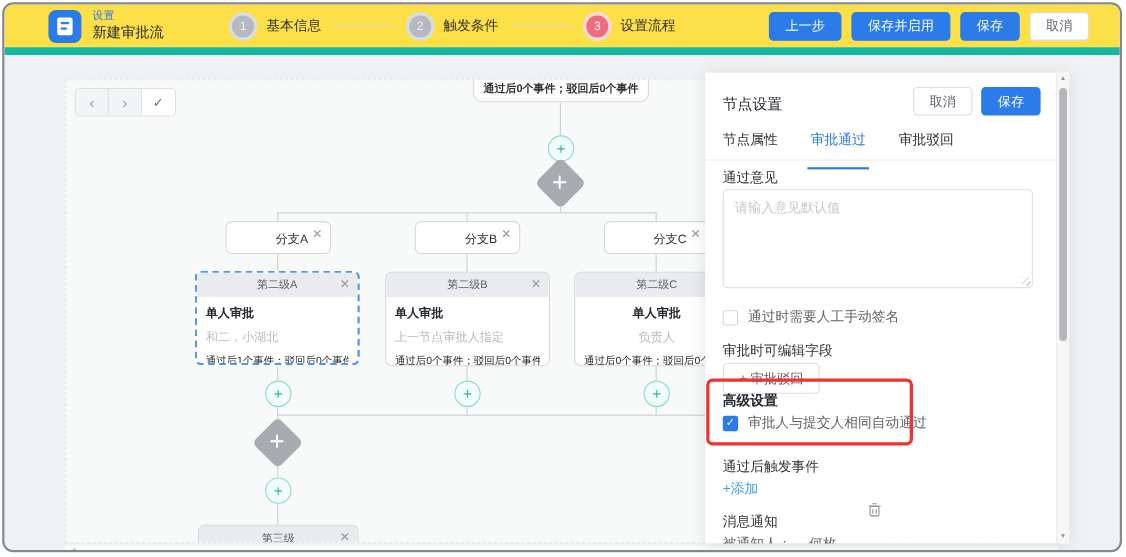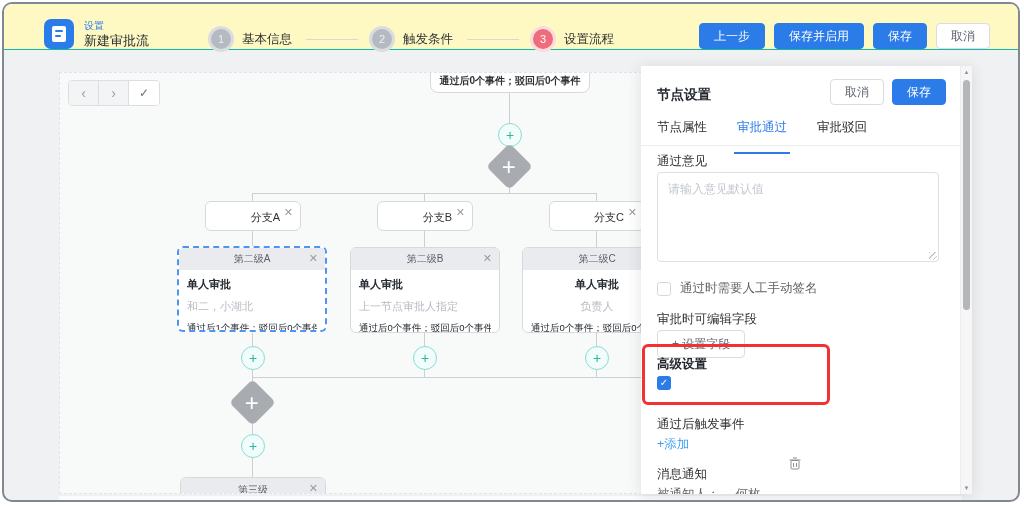--- a/index.html
+++ b/index.html
@@ -2,22 +2,22 @@
 <html><head>
 <meta charset="utf-8">
 <style>
   html,body{margin:0;padding:0;background:#fff;}
   *{box-sizing:border-box;}
   .frame{position:relative;width:1018px;height:500px;margin:2px;border:2px solid #828891;
          border-radius:10px;background:#eff1f3;overflow:hidden;
          font-family:"Liberation Sans",sans-serif;}
 
   
-  .header{position:absolute;top:0;left:0;right:0;height:46px;background:#fef9c3;
-          border-bottom:1px solid #14b8a6;display:flex;align-items:flex-end;z-index:30;}
+  .header{position:absolute;top:0;left:0;right:0;height:46px;background:#fde047;
+          border-bottom:7px solid #14b8a6;display:flex;align-items:center;z-index:30;}
   .logo{width:30px;height:30px;background:#2a7ce8;border-radius:7px;margin-left:40px;position:relative;flex:none;}
   .logo-doc{position:absolute;left:8px;top:7px;width:14px;height:16px;background:#fff;border-radius:2px;}
   .logo-line{position:absolute;left:3px;height:2px;background:#2a7ce8;border-radius:1px;}
   .logo-line.l1{top:4px;width:8px;}
   .logo-line.l2{top:9px;width:6px;}
   .header-meta{margin-left:10px;display:flex;flex-direction:column;line-height:1.25;}
   .header-cat{font-size:10px;color:#2b7ce9;}
   .header-title{font-size:13px;color:#24292f;}
   .stepper{display:flex;align-items:center;margin-left:62px;}
   .step{display:flex;align-items:center;}
@@ -69,21 +69,21 @@
            border:1px solid #d6d8db;border-radius:6px 6px 0 0;overflow:hidden;z-index:2;}
   .l3-head{height:24px;background:#e9ebee;position:relative;display:flex;align-items:center;
            justify-content:center;font-size:10px;color:#5a5e66;}
   .h-scroll{position:absolute;left:55px;top:491px;width:903px;height:11px;background:#fbfbfb;
             border-top:1px solid #f0f0f0;z-index:4;}
   .h-scroll-left{position:absolute;left:4px;top:2px;font-size:7px;color:#9aa0a8;}
 
   
   .panel{position:absolute;left:637px;top:62px;width:331px;height:428px;background:#fff;
          box-shadow:0 2px 14px rgba(31,35,41,.12);overflow:hidden;z-index:20;}
-  .p-title{position:absolute;left:16px;top:20px;font-size:13.5px;font-weight:bold;color:#24292f;}
+  .p-title{position:absolute;left:16px;top:20px;font-size:13.5px;font-weight:normal;color:#24292f;}
   .p-cancel{position:absolute;right:88px;top:13px;width:54px;}
   .p-save{position:absolute;right:26px;top:13px;width:54px;}
   .p-tabs{position:absolute;left:16px;top:53px;display:flex;gap:30px;}
   .p-tab{font-size:12.5px;color:#303133;padding-bottom:18px;position:relative;cursor:pointer;}
   .p-tab.active{color:#2b7ce9;}
   .p-tab.active::after{content:"";position:absolute;left:-3px;right:-3px;bottom:0;height:2px;background:#2b7ce9;}
   .p-tabline{position:absolute;left:0;right:12px;top:79px;height:1px;background:#ebedf0;}
   .p-label{position:absolute;left:16px;font-size:12.5px;color:#303133;}
   .p-textarea{position:absolute;left:16px;top:106px;width:282px;height:90px;border:1px solid #dcdfe6;
               border-radius:4px;font-size:12px;padding:8px 10px;color:#303133;resize:none;
@@ -287,28 +287,29 @@
     <div class="p-label" style="top:87px;">通过意见</div>
     <textarea class="p-textarea" placeholder="请输入意见默认值" style=""></textarea>
     <div class="resize-corner"></div>
 
     <div class="p-check-row" style="top:214px;">
       <span class="cb"></span>
       <span>通过时需要人工手动签名</span>
     </div>
 
     <div class="p-label" style="top:245px;">审批时可编辑字段</div>
-    <button class="p-setfields">+ 设置字段</button>
+    <button class="p-setfields">+ 审批驳回</button>
 
     <div class="red-annotation"></div>
     <div class="p-advanced">高级设置</div>
     <div class="p-check-row" style="top:310px;">
       <span class="cb checked">
           <span>✓</span>
         </span>
+      <span>审批人与提交人相同自动通过</span>
     </div>
 
     <div class="p-label" style="top:350px;">通过后触发事件</div>
     <div class="p-addlink">+添加</div>
 
     <svg class="trash" viewBox="0 0 12 13">
       <g fill="none" stroke="#8a8f96" stroke-width="1">
         <rect x="2" y="3.5" width="8" height="8.5" rx="1"></rect>
         <line x1="0.5" y1="3" x2="11.5" y2="3"></line>
         <line x1="4" y1="1" x2="8" y2="1"></line>

